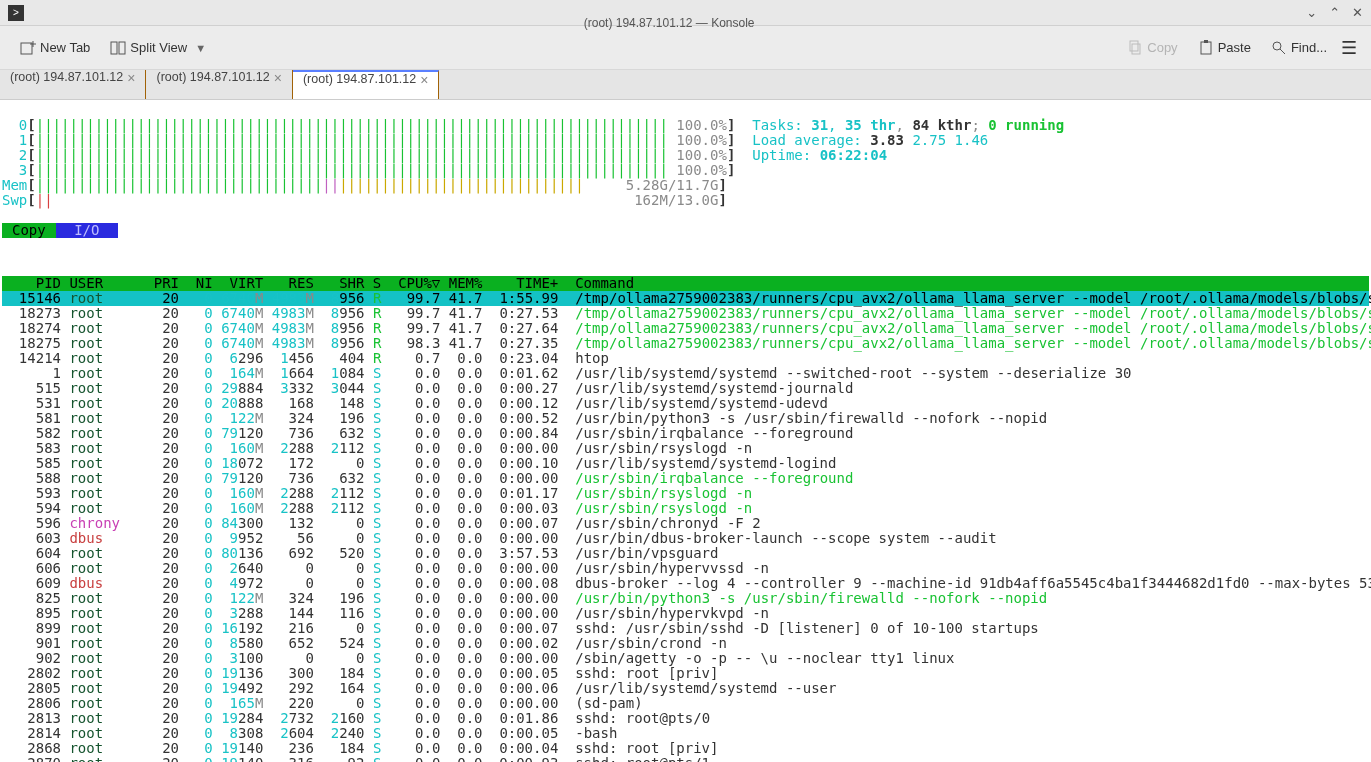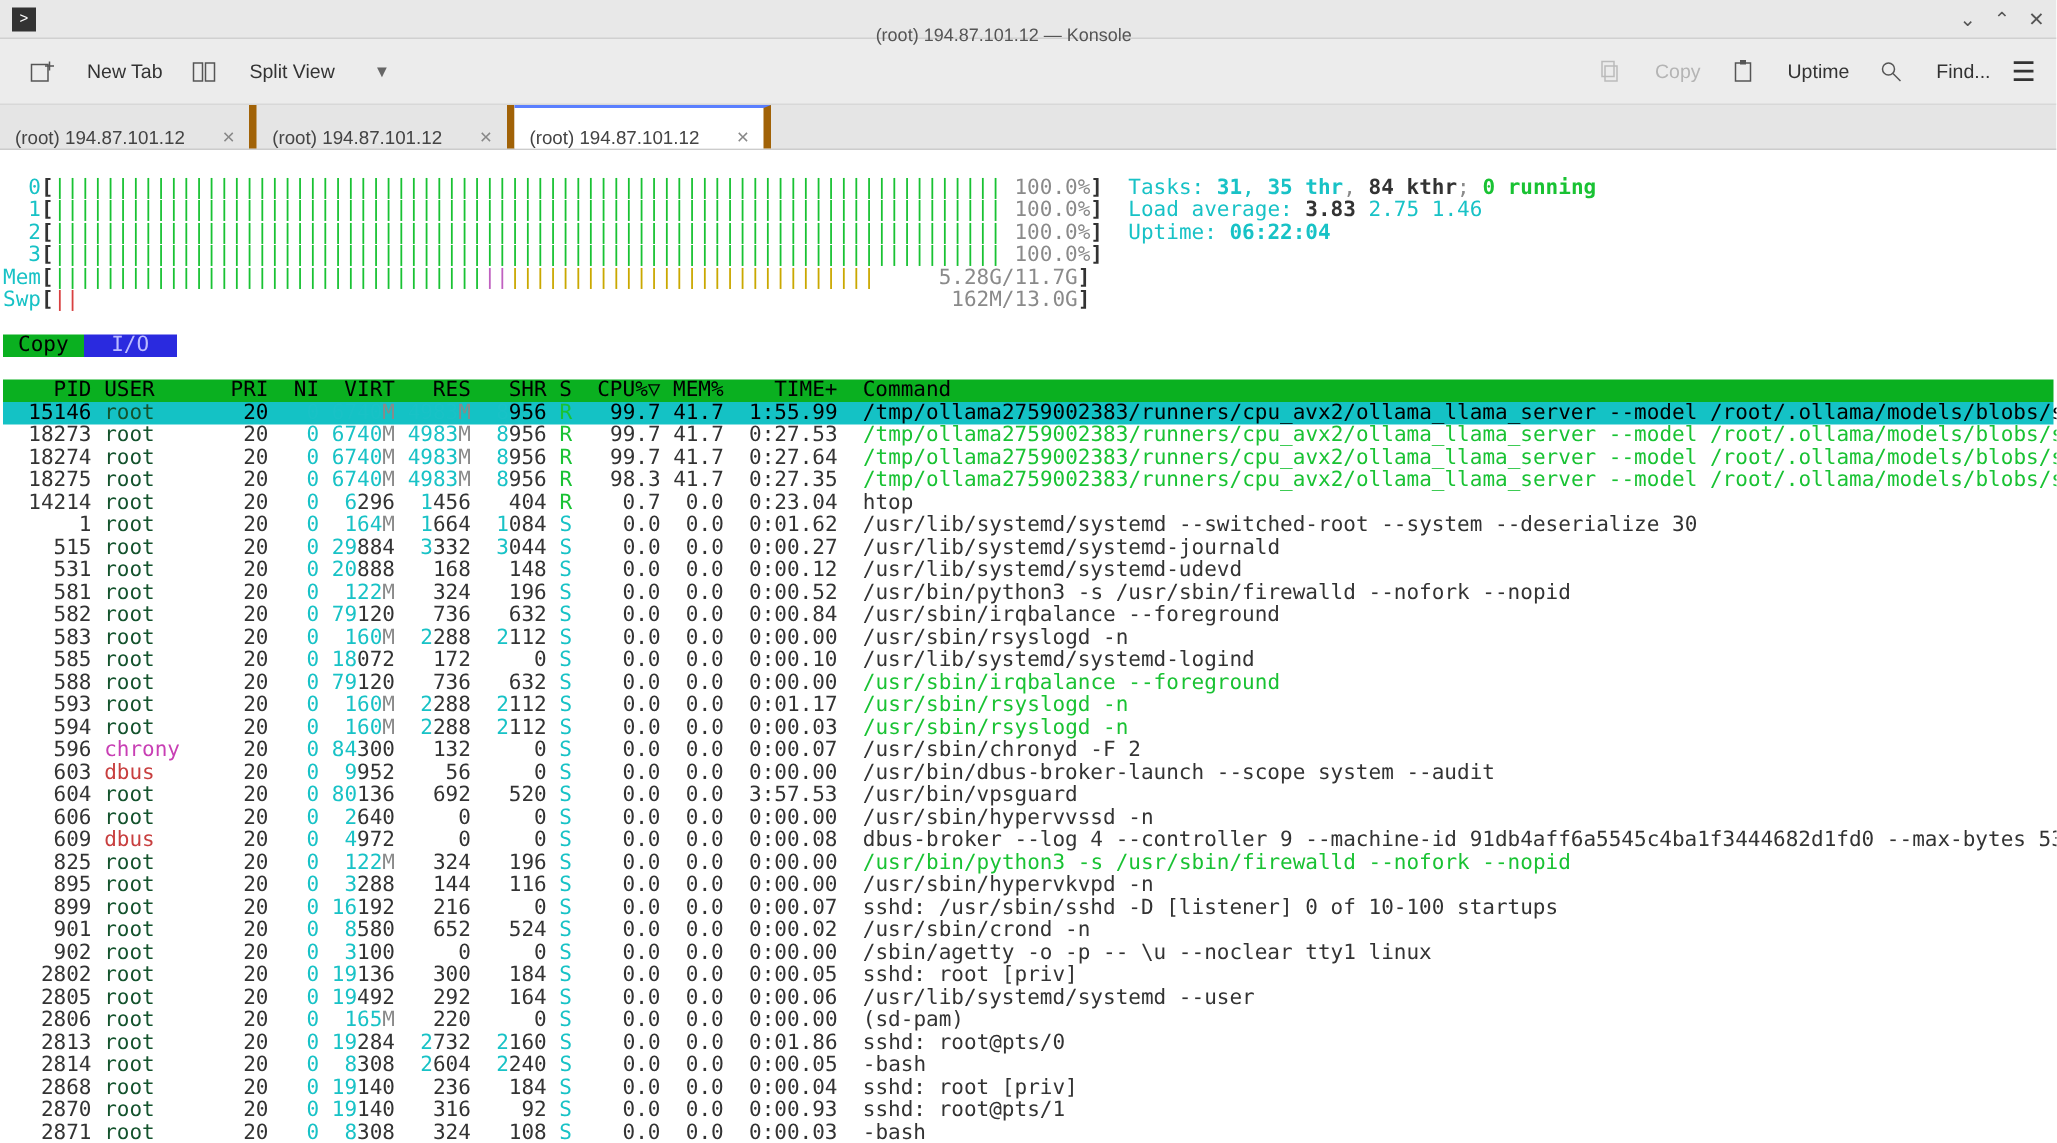--- a/index.html
+++ b/index.html
@@ -3,39 +3,39 @@
 <meta charset="utf-8">
 <style>
   * { margin: 0; padding: 0; box-sizing: border-box; }
   html, body { width: 1371px; height: 762px; font-family: sans-serif; background: #fff; overflow: hidden; }
   .titlebar { height: 26px; background: #e8e8e8; border-bottom: 1px solid #d0d0d0; display: flex; align-items: center; padding: 0 8px; font-size: 12px; color: #555; }
   .titlebar .appicon { width: 16px; height: 16px; background: #333; color: #fff; display: inline-flex; align-items: center; justify-content: center; font-size: 10px; margin-right: 8px; }
   .titlebar .title { flex: 1; text-align: center; margin-top: 20px; }
   .winbtns { display: flex; gap: 12px; font-size: 13px; color: #555; }
   .winbtn { cursor: pointer; }
   .toolbar { height: 44px; background: #ececec; border-bottom: 1px solid #d8d8d8; display: flex; align-items: center; padding: 0 10px; font-size: 13px; color: #333; }
-  .tbtn { display: inline-flex; align-items: center; gap: 22px; padding: 4px 10px; cursor: pointer; }
+  .tbtn { display: inline-flex; align-items: center; gap: 4px; padding: 4px 10px; cursor: pointer; }
   .tbtn .ic { width: 16px; height: 16px; display: inline-flex; align-items: center; justify-content: center; }
   .toolbar .spacer { flex: 1; }
   .toolbar .disabled { color: #b4b4b4; }
   .hellip { width: 24px; text-align: center; font-size: 18px; cursor: pointer; }
   .tabbar { height: 30px; background: #e5e5e5; border-bottom: 1px solid #ccc; display: flex; align-items: stretch; font-size: 12.5px; }
-  .tab { display: flex; align-items: flex-end; padding: 0 10px; gap: 25px; border-right: 5px solid #a16207; color: #444; cursor: pointer; }
+  .tab { display: flex; align-items: flex-start; padding: 0 10px; gap: 4px; border-right: 1px solid #a16207; color: #444; cursor: pointer; }
   .tab.active { background: #fff; border-top: 2px solid #5a7fff; }
   .tab .close { color: #888; font-size: 14px; }
   
   .term { font-family: "DejaVu Sans Mono", "Menlo", monospace; font-size: 14px; line-height: 15px; white-space: pre; padding: 18px 2px 0 2px; background: #fff; color: #333; position: relative; }
   .cyan { color: #18c2c6; }
   .green { color: #19c233; }
   .yellow { color: #caa800; }
   .red { color: #d84040; }
   .mag { color: #c060c0; }
   .gray { color: #8a8a8a; }
   .b { font-weight: bold; }
-  .hdr-row { background: #0ab020; color: #000; display: block; width: 100%; }
+  .hdr-row { background: #0ab020; color: #000; display: block; width: 100%; margin-top: 23px; }
   .sel-row { background: #14c2c5; color: #000; display: block; }
   
   .tabs2 { display: flex; }
   .tabchip { padding: 0 10px; }
   .tabchip.main { background: #0ab020; color: #000; }
   .tabchip.io { background: #2a2adf; color: #bcbcff; }
   svg.ic-s { width: 16px; height: 16px; }
   .proc-cmd-green { color: #19c233; }
   .user-color { color: #14532d; }
   .chrony { color: #c83fb4; text-align: center; }
@@ -85,21 +85,21 @@
     </span>
     <span>Copy</span>
   </div>
   <div class="tbtn">
     <span class="ic">
       <svg class="ic-s" viewBox="0 0 16 16">
           <rect x="3" y="2" width="10" height="12" fill="none" stroke="#555"></rect>
           <rect x="6" y="0" width="4" height="3" fill="#555"></rect>
         </svg>
     </span>
-    <span>Uptime</span>
+    <span>Paste</span>
   </div>
   <div class="tbtn">
     <span class="ic">
       <svg class="ic-s" viewBox="0 0 16 16">
           <circle cx="6" cy="6" r="4" fill="none" stroke="#555"></circle>
           <line x1="9" y1="9" x2="14" y2="14" stroke="#555"></line>
         </svg>
     </span>
     <span>Find...</span>
   </div>

